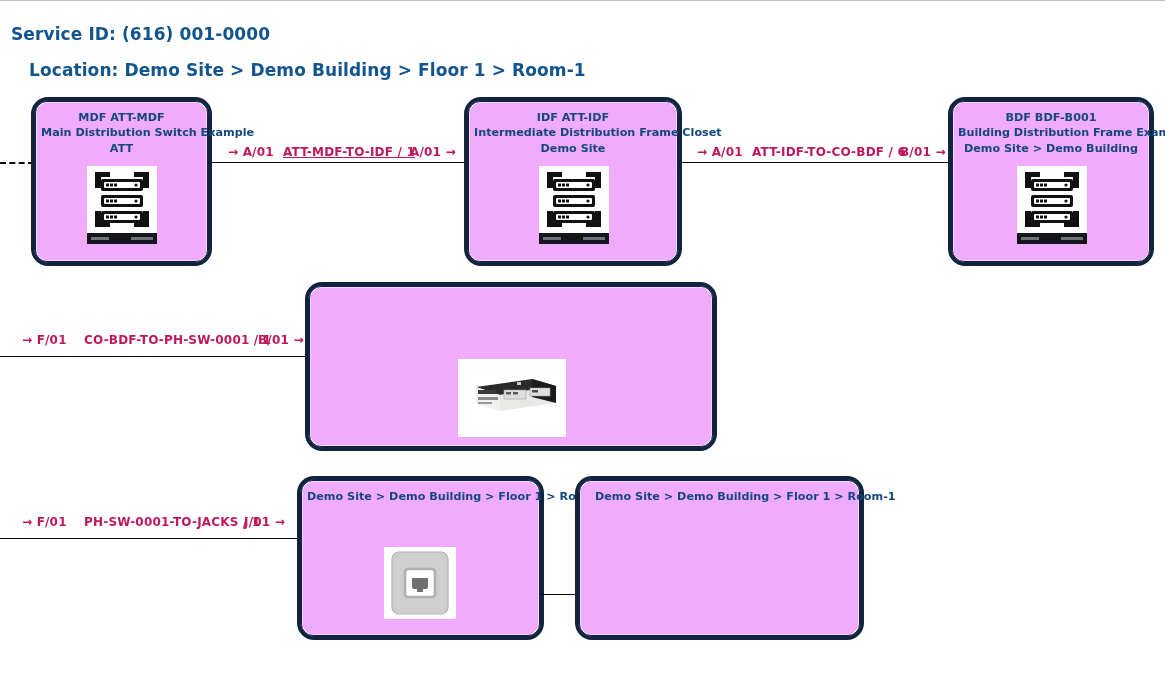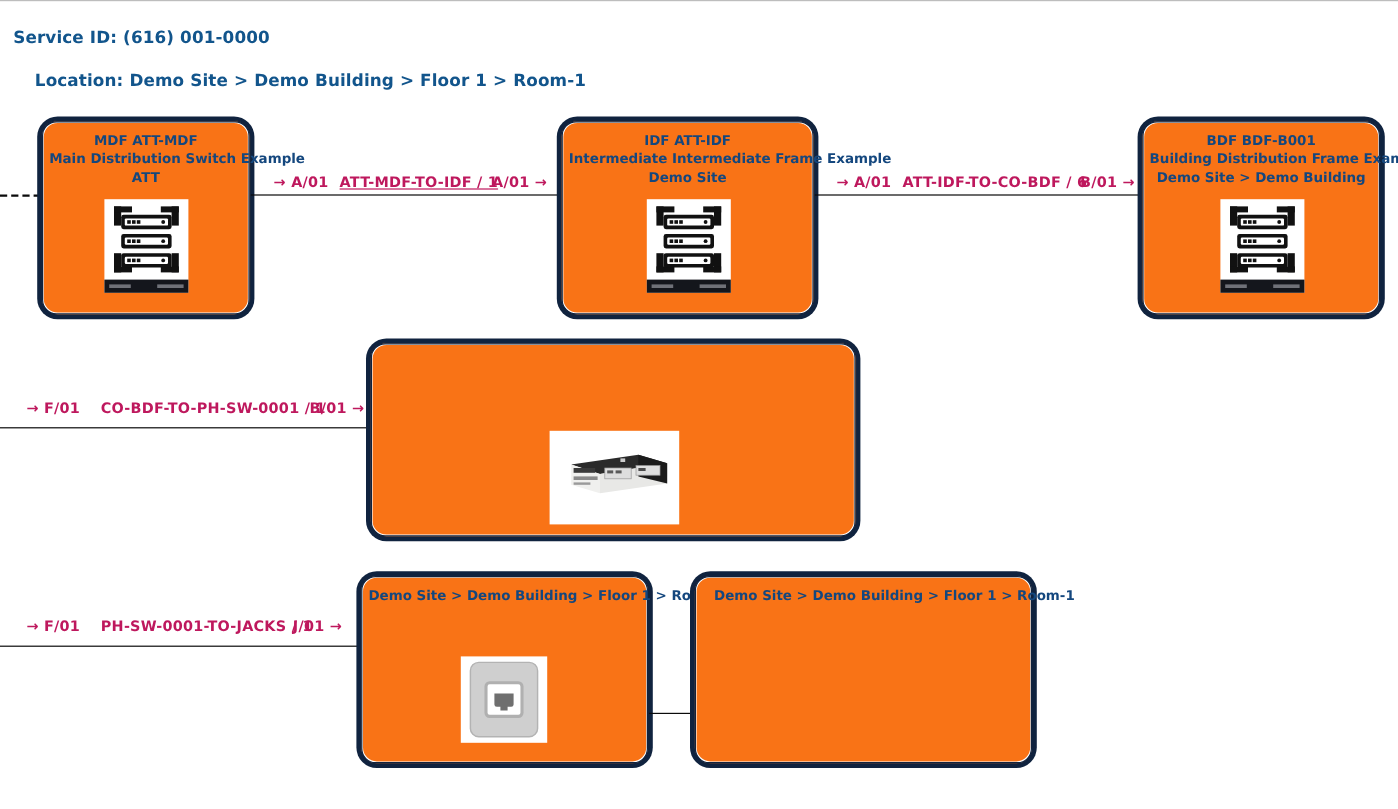--- a/index.html
+++ b/index.html
@@ -17,31 +17,31 @@
     position: absolute; left: 0; top: 0;
     width: 1165px; height: 1px;
     background: #bdbdbd;
   }
 
   
   .hdr {
     position: absolute;
     color: #12558c;
     font-weight: bold;
-    font-size: 14px;
+    font-size: 17px;
     letter-spacing: .1px;
     white-space: nowrap;
   }
   #service-id { left: 11px; top: 24px; }
   #location   { left: 11px; top: 60px; margin-left: 18px; }
 
   
   .node {
     position: absolute;
-    background: #f97316;
+    background: #f0abfc;
     border: 1.5px solid #10233f;
     border-radius: 14px;
     box-shadow: 0 0 0 1.5px #ffffff inset, 0 0 0 3px #10233f;
     
   }
   .node-inner {
     position: absolute;
     inset: 0;
     border-radius: 12px;
     border: 1px solid #10233f;
@@ -178,21 +178,21 @@
 
 <div class="conn" style="left:209px; top:162px; width:262px;"></div>
 <div class="conn-label" style="left:228px; top:145px;">→ A/01</div>
 <div class="conn-label" style="left:283px; top:145px;text-decoration:underline;">ATT-MDF-TO-IDF / 1</div>
 <div class="conn-label" style="left:410px; top:145px;">A/01 →</div>
 
 <div class="node" style="left:467px; top:100px; width:212px; height:163px;">
   <div class="node-inner"></div>
   <div class="node-text">
     <div>IDF ATT-IDF</div>
-    <div>Intermediate Intermediate Frame Example</div>
+    <div>Intermediate Distribution Frame Closet</div>
     <div>Demo Site</div>
   </div>
   <div class="thumb rack-thumb" style="left:71px; top:65px;">
     <svg class="rack-art" viewBox="0 0 70 67" xmlns="http://www.w3.org/2000/svg" aria-hidden="true">
       <g fill="#111111">
         <rect x="8" y="6" width="6" height="16"></rect>
           <rect x="8" y="6" width="15" height="5"></rect>
         <rect x="56" y="6" width="6" height="16"></rect>
           <rect x="47" y="6" width="15" height="5"></rect>
         <rect x="8" y="45" width="6" height="16"></rect>

